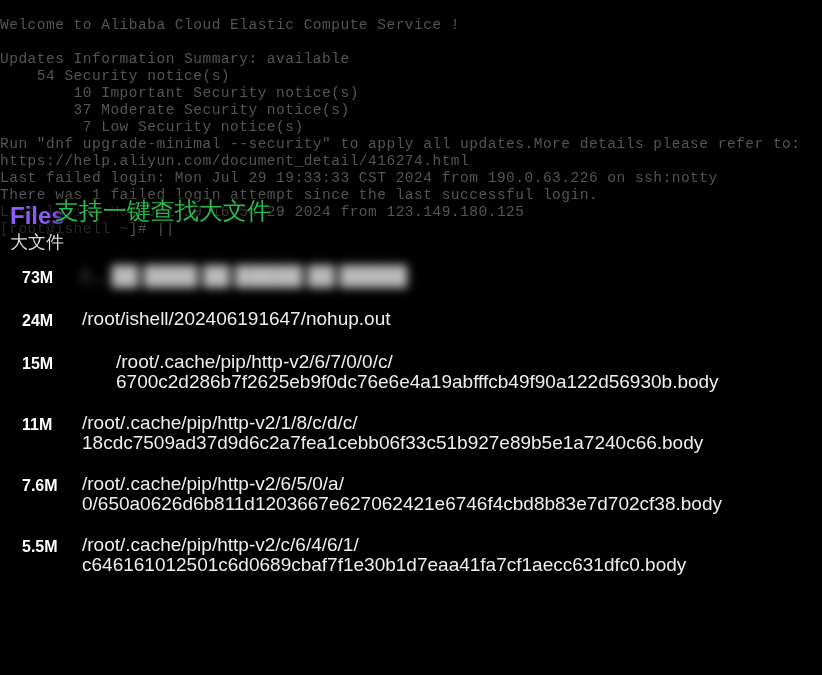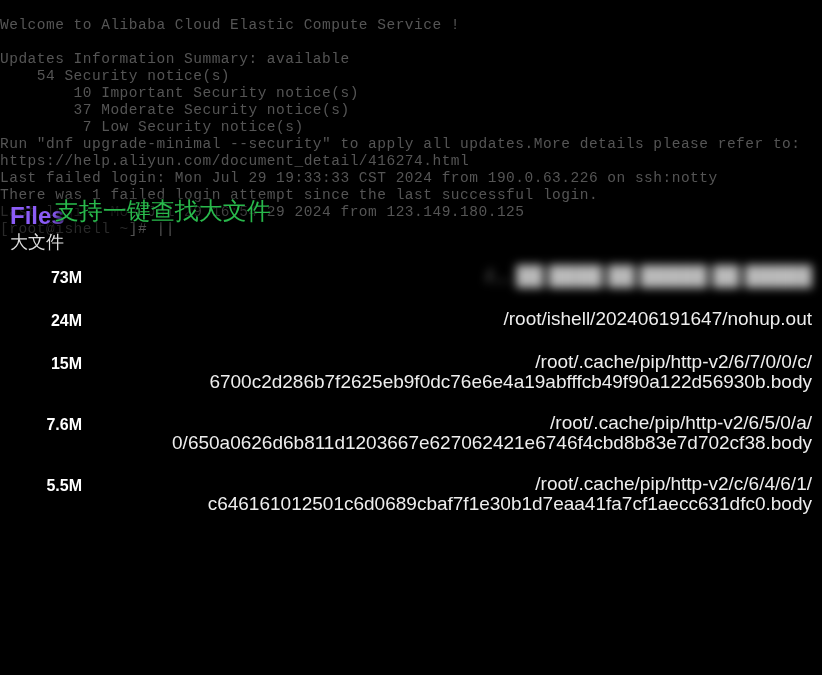--- a/index.html
+++ b/index.html
@@ -55,21 +55,20 @@
     }
     .sub-label {
       font-size: 18px;
       color: #ddd;
       margin-top: -2px;
       margin-bottom: 12px;
       text-shadow: 0 0 6px #000;
     }
     .file-list {
       padding-left: 12px;
-      text-align: right;
     }
     .file-row {
       display: flex;
       align-items: flex-start;
       margin-bottom: 21px;
       line-height: 20px;
     }
     .size-col {
       min-width: 60px;
       font-size: 16px;
@@ -138,22 +137,27 @@
       <div class="file-row">
         <div class="size-col">73M</div>
         <div class="path-col blur" style="white-space: pre-line;">/… ██ ████ ██ █████ ██ █████</div>
       </div>
       <div class="file-row">
         <div class="size-col">24M</div>
         <div class="path-col" style="white-space: pre-line;">/root/ishell/202406191647/nohup.out</div>
       </div>
       <div class="file-row">
         <div class="size-col">15M</div>
-        <div class="path-col" style="white-space: pre-line;">/root/.cache/pip/http-v2/6/7/0/0/c/
+        <div class="path-col" style="white-space: pre-line; margin-left: 34px;">/root/.cache/pip/http-v2/6/7/0/0/c/
 6700c2d286b7f2625eb9f0dc76e6e4a19abfffcb49f90a122d56930b.body</div>
+      </div>
+      <div class="file-row">
+        <div class="size-col">11M</div>
+        <div class="path-col" style="white-space: pre-line;">/root/.cache/pip/http-v2/1/8/c/d/c/
+18cdc7509ad37d9d6c2a7fea1cebb06f33c51b927e89b5e1a7240c66.body</div>
       </div>
       <div class="file-row">
         <div class="size-col">7.6M</div>
         <div class="path-col" style="white-space: pre-line;">/root/.cache/pip/http-v2/6/5/0/a/
 0/650a0626d6b811d1203667e627062421e6746f4cbd8b83e7d702cf38.body</div>
       </div>
       <div class="file-row">
         <div class="size-col">5.5M</div>
         <div class="path-col" style="white-space: pre-line;">/root/.cache/pip/http-v2/c/6/4/6/1/
 c646161012501c6d0689cbaf7f1e30b1d7eaa41fa7cf1aecc631dfc0.body</div>

